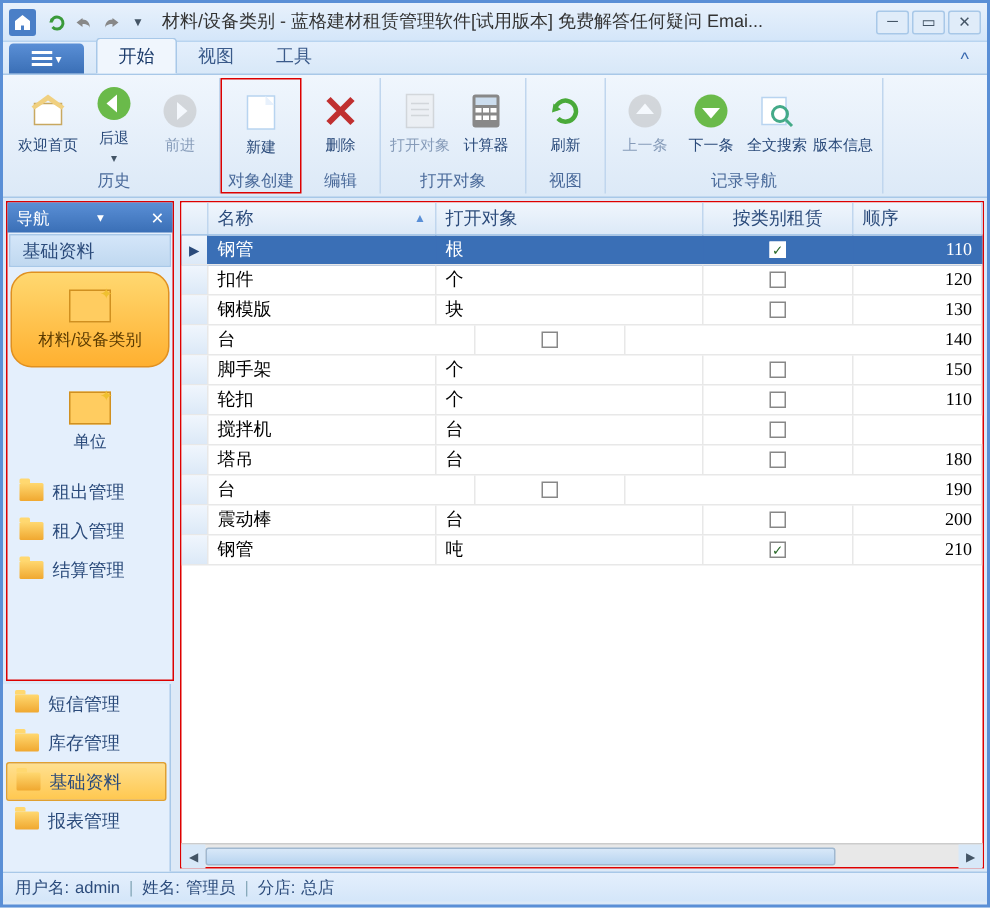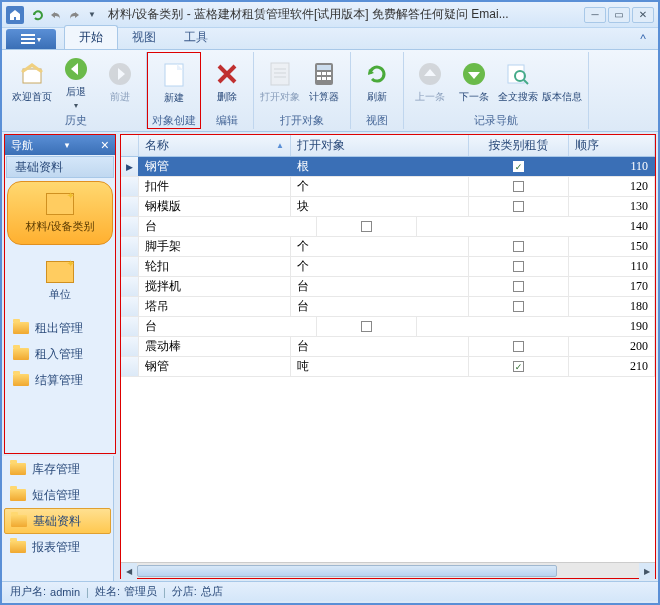--- a/index.html
+++ b/index.html
@@ -298,25 +298,25 @@
           <span>租入管理</span>
         </div>
       <div class="nav-item">
           <div class="nav-fld"></div>
           <span>结算管理</span>
         </div>
     </div>
     <div class="navpanel-ext" style="flex:1">
       <div class="nav-item">
           <div class="nav-fld"></div>
+          <span>短信管理</span>
+        </div>
+      <div class="nav-item">
+          <div class="nav-fld"></div>
           <span>库存管理</span>
-        </div>
-      <div class="nav-item">
-          <div class="nav-fld"></div>
-          <span>短信管理</span>
         </div>
       <div class="nav-item sel">
           <div class="nav-fld"></div>
           <span>基础资料</span>
         </div>
       <div class="nav-item">
           <div class="nav-fld"></div>
           <span>报表管理</span>
         </div>
     </div>
@@ -387,21 +387,20 @@
           </div>
           <div class="gc gc-ord">110</div>
         </div>
         <div class="grow">
           <div class="gc gc-rowsel"></div>
           <div class="gc gc-name">搅拌机</div>
           <div class="gc gc-unit">台</div>
           <div class="gc gc-rent">
             <div class="chk"></div>
           </div>
-          <div class="gc gc-ord">170</div>
         </div>
         <div class="grow">
           <div class="gc gc-rowsel"></div>
           <div class="gc gc-name">塔吊</div>
           <div class="gc gc-unit">台</div>
           <div class="gc gc-rent">
             <div class="chk"></div>
           </div>
           <div class="gc gc-ord">180</div>
         </div>

